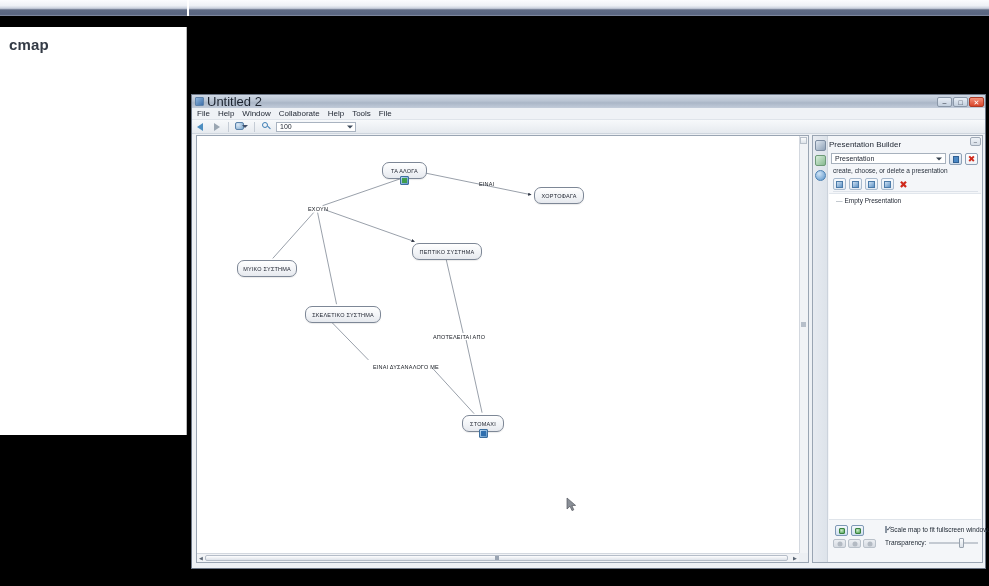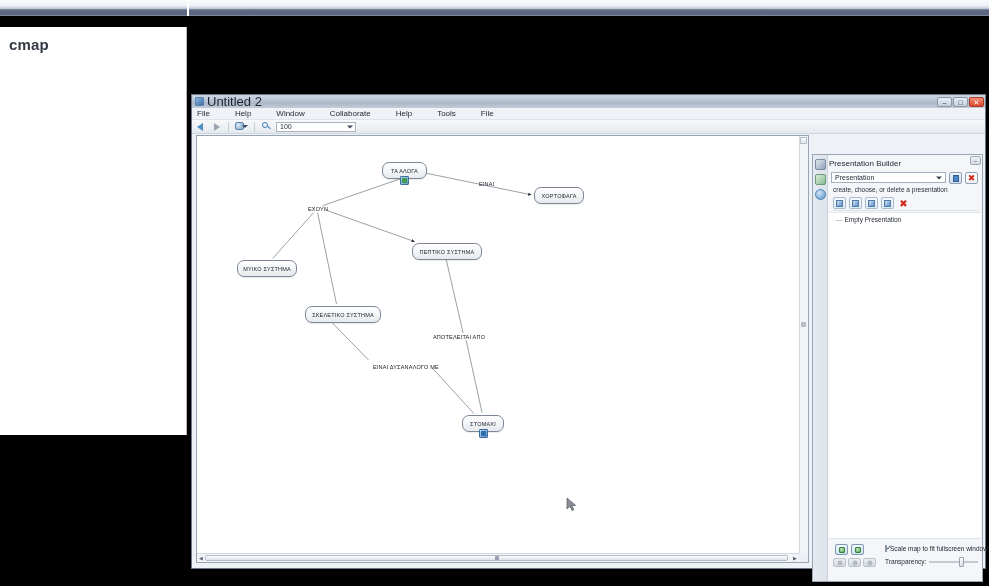--- a/index.html
+++ b/index.html
@@ -89,21 +89,21 @@
     position: absolute; left: 50%; top: 50%; transform: translate(-50%,-50%);
     font-style: normal; font-size: 7px; color: #2a3240; line-height: 1;
   }
   .winbtn.close i { color: #ffffff; }
 
   .menubar {
     position: absolute; left: 0; top: 13px; width: 100%; height: 12px;
     background: #eff2f6;
     border-bottom: 1px solid #dfe4ea;
     display: flex; align-items: center; padding-left: 5px; box-sizing: border-box;
-    gap: 25px;
+    gap: 8px;
   }
   .menubar span { font-size: 8px; color: #1d2430; white-space: nowrap; cursor: default; }
 
   .toolbar {
     position: absolute; left: 0; top: 25px; width: 100%; height: 14px;
     background: linear-gradient(to bottom,#f7f9fb,#e6eaef);
     border-bottom: 1px solid #cfd6de;
     display: flex; align-items: center; padding-left: 4px; box-sizing: border-box;
     gap: 4px;
   }
@@ -192,21 +192,21 @@
     background:linear-gradient(to bottom,#fbfcfd,#dfe4ea); border:1px solid #b8c0ca; box-sizing:border-box;}
   .vmark { position:absolute; right:2px; top:186px; width:5px;height:5px; background:#b7bfca;}
 
   .cursor {
     position: absolute; width: 11px; height: 15px;
   }
 
   
   .rpanel {
     position: absolute; left: 620px; top: 40px; width: 171px; height: 428px;
-    background: #f4f6f9; border: 1px solid #9aa5b3; box-sizing: border-box; margin-top: 19px;
+    background: #f4f6f9; border: 1px solid #9aa5b3; box-sizing: border-box;
   }
   .rp-rail {
     position: absolute; left: 0; top: 0; width: 15px; height: 100%;
     background: linear-gradient(to right,#e7ebf1,#dde3ea);
     border-right: 1px solid #ccd3dc; box-sizing: border-box;
   }
   .rail-ico { width: 11px; height: 11px; margin: 4px auto 0 auto; border-radius: 2px; }
   .rail-ico.i1 { background: linear-gradient(135deg,#dfe7f0,#8fa2b8); border:1px solid #7c8ca1; box-sizing:border-box; }
   .rail-ico.i2 { background: linear-gradient(135deg,#d9eedd,#86b98f); border:1px solid #6d9a77; box-sizing:border-box; }
   .rail-ico.i3 { background: radial-gradient(circle at 35% 30%,#cfe4f7,#5b94c9); border-radius:50%; border:1px solid #4d82b3; box-sizing:border-box;}

